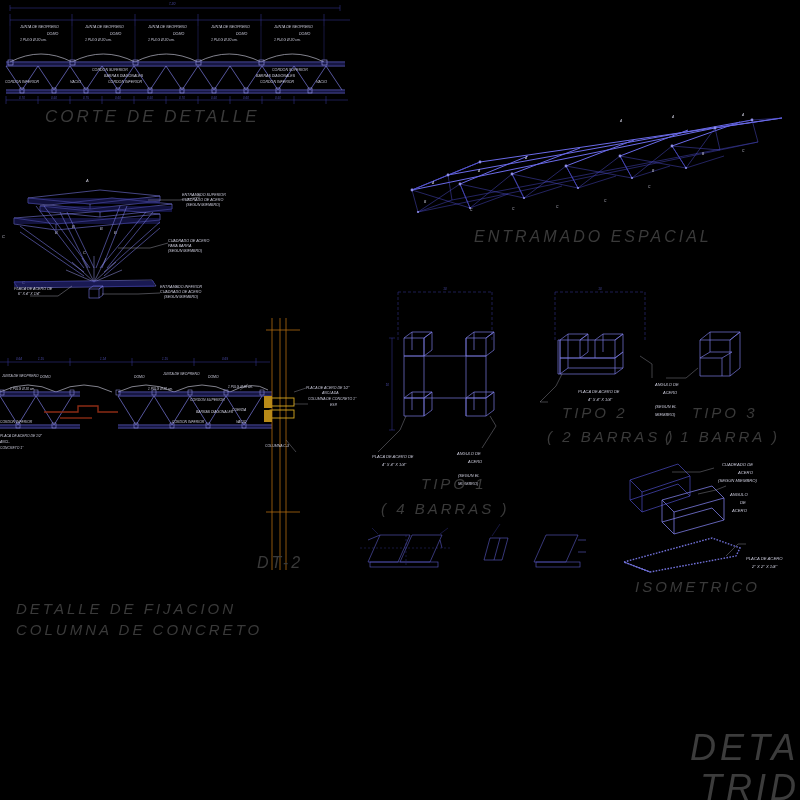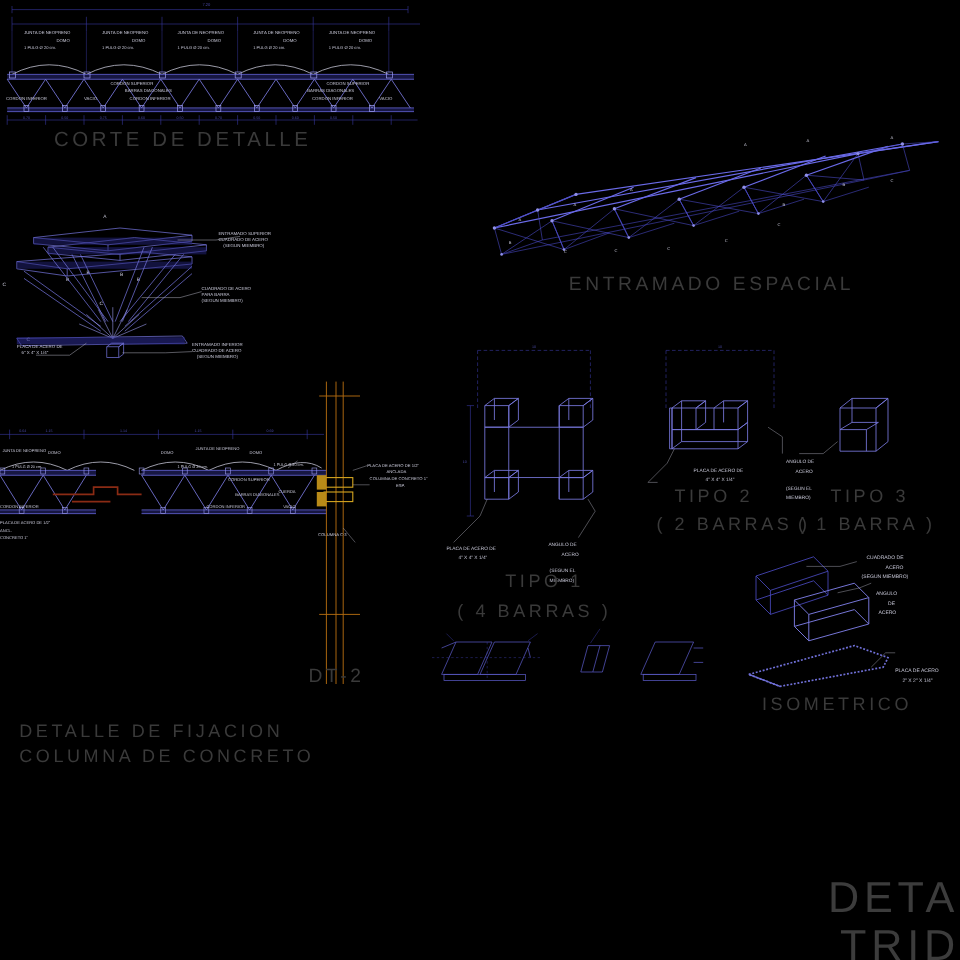--- a/index.html
+++ b/index.html
@@ -1,17 +1,17 @@
 <!DOCTYPE html>
 <html><head>
 <meta charset="utf-8">
 <style>
   html,body{margin:0;padding:0;background:#000;}
   body{width:800px;height:800px;overflow:hidden;font-family:"Liberation Sans",sans-serif;}
-  #stage{position:relative;width:800px;height:800px;background:#000000;}
+  #stage{position:relative;width:800px;height:800px;background:#000000;font-style:italic;}
   svg{display:block;}
   .cadtext{font-family:"Liberation Sans",sans-serif;fill:#c8c8d8;}
   .title{font-family:"Liberation Sans",sans-serif;fill:#3a3a3a;letter-spacing:3px;}
   .titlebig{font-family:"Liberation Sans",sans-serif;fill:#3c3c3c;letter-spacing:4px;}
   .dimtext{font-family:"Liberation Sans",sans-serif;fill:#4a4aa8;}
 </style>
 </head>
 <body>
 
 <div id="stage">

